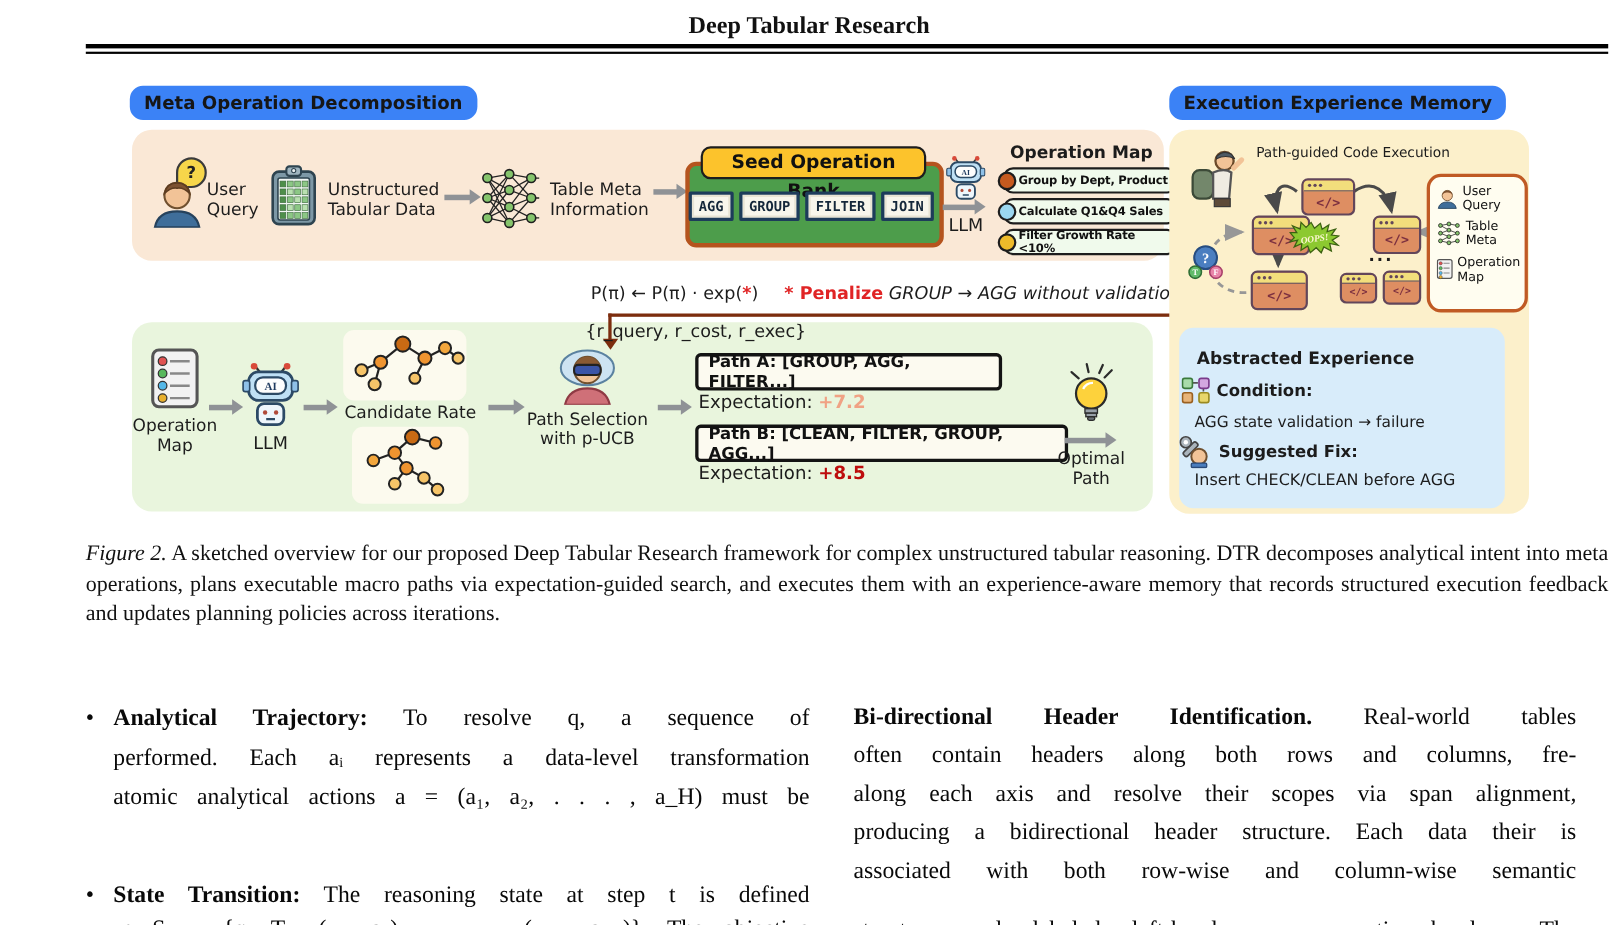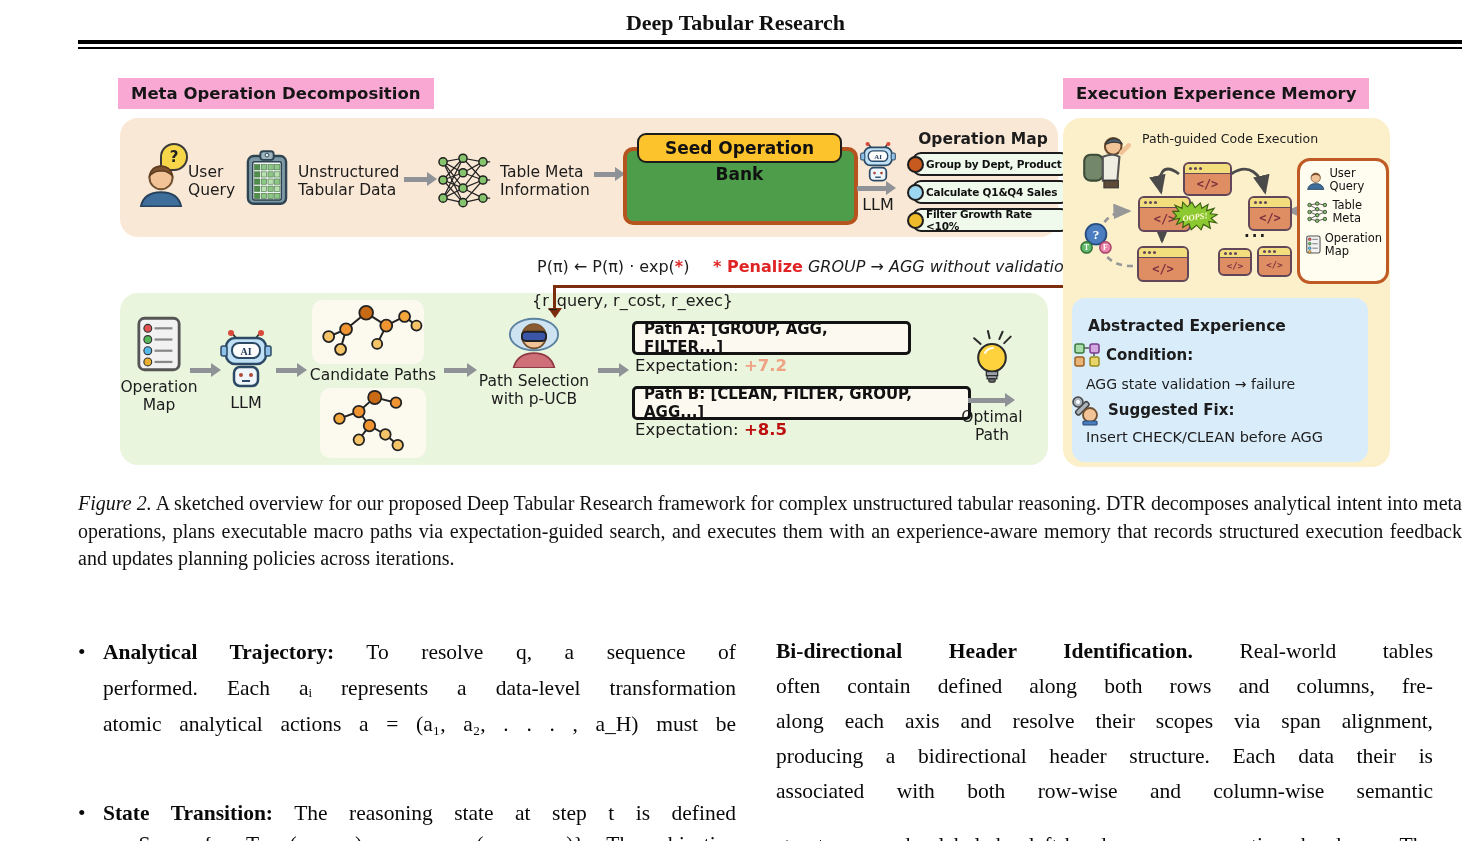--- a/index.html
+++ b/index.html
@@ -1,20 +1,20 @@
 <!DOCTYPE html>
 <html><head>
 <meta charset="utf-8">
 <style>
   html,body{margin:0;padding:0;background:#ffffff;}
   .page{position:relative;width:1471px;height:841px;background:#fff;overflow:hidden;
         font-family:"Liberation Serif",serif;color:#111;}
   .abs{position:absolute;}
   .figtext{font-family:"DejaVu Sans",sans-serif;color:#1c1c1c;line-height:1.18;}
-  .glabel{position:absolute;background:#f9a8d4;border-radius:0;padding:6px 13px;
+  .glabel{position:absolute;background:#3b82f6;border-radius:12px;padding:6px 13px;
           font:700 16.5px "DejaVu Sans",sans-serif;color:#161616;white-space:nowrap;}
   .panel{position:absolute;border-radius:18px;}
   .garr{position:absolute;height:4.5px;background:#8f9296;}
   .garr::after{content:'';position:absolute;right:-9px;top:-5px;width:0;height:0;
           border-left:10px solid #8f9296;border-top:7px solid transparent;border-bottom:7px solid transparent;}
   .ctr{text-align:center;}
   .opbox{border:3px solid #1d3c5a;background:#f8f6ec;box-shadow:inset 0 0 0 2px #e8e4d4;
          padding:3px 6px;font:700 12.5px "DejaVu Sans Mono",monospace;color:#14273a;border-radius:2px;}
   .oprow{position:relative;width:142px;height:20px;background:#f0faec;border:2px solid #1d1d1d;
          border-radius:9px;margin-bottom:4px;font:700 10.5px "DejaVu Sans",sans-serif;
@@ -132,20 +132,26 @@
         <circle cx="54" cy="33" r="4.5"></circle>
         <circle cx="54" cy="53" r="4.5"></circle>
     </g>
   </svg>
   <div class="abs figtext" style="left:500px;top:163px;width:96px;font-size:15.5px;">Table Meta Information</div>
 
   <div class="garr" style="left:594px;top:172px;width:22px;"></div>
 
   <div class="abs" style="left:623px;top:147px;width:227px;height:70px;background:#4d9d4b;border:4px solid #b5541e;border-radius:10px;"></div>
   <div class="abs ctr" style="left:637px;top:133px;width:201px;height:26px;background:#fcc32c;border:2.5px solid #1d1d1d;border-radius:9px;font:700 17px 'DejaVu Sans',sans-serif;line-height:26px;z-index:2;">Seed Operation Bank</div>
+  <div class="abs" style="left:627px;top:174px;width:221px;display:flex;gap:5px;justify-content:center;z-index:2;">
+    <span class="opbox">AGG</span>
+    <span class="opbox">GROUP</span>
+    <span class="opbox">FILTER</span>
+    <span class="opbox">JOIN</span>
+  </div>
 
   <svg class="abs" style="left:860px;top:141px;" width="36" height="42" viewBox="0 0 52 58">
     <line x1="16" y1="8" x2="12" y2="3" stroke="#333" stroke-width="2"></line>
       <circle cx="11" cy="3" r="3" fill="#d94a3a"></circle>
     <line x1="36" y1="8" x2="40" y2="3" stroke="#333" stroke-width="2"></line>
       <circle cx="41" cy="3" r="3" fill="#d94a3a"></circle>
     <rect x="6" y="8" width="40" height="26" rx="9" fill="#bfe0f5" stroke="#2c4a66" stroke-width="2.5"></rect>
     <rect x="12" y="13" width="28" height="15" rx="7" fill="#fdfdfd" stroke="#2c4a66" stroke-width="2"></rect>
     <text x="26" y="24.5" font-size="10" font-weight="bold" text-anchor="middle" fill="#1f3a5f">AI</text>
     <rect x="1" y="16" width="6" height="10" rx="2" fill="#8fc1e8" stroke="#2c4a66" stroke-width="1.5"></rect>
@@ -224,21 +230,21 @@
       <circle cx="58" cy="14" r="7.5" fill="#c86a14" stroke="#222" stroke-width="2"></circle>
       <circle cx="36" cy="32" r="6.5" fill="#ef9430" stroke="#222" stroke-width="2"></circle>
       <circle cx="80" cy="28" r="6.5" fill="#ef9430" stroke="#222" stroke-width="2"></circle>
       <circle cx="100" cy="18" r="6" fill="#f2a63c" stroke="#222" stroke-width="2"></circle>
       <circle cx="113" cy="28" r="5.5" fill="#f6c468" stroke="#222" stroke-width="2"></circle>
       <circle cx="17" cy="40" r="6" fill="#f6c468" stroke="#222" stroke-width="2"></circle>
       <circle cx="30" cy="54" r="6" fill="#f6c468" stroke="#222" stroke-width="2"></circle>
       <circle cx="70" cy="48" r="5.5" fill="#f6c468" stroke="#222" stroke-width="2"></circle>
     </svg>
   </div>
-  <div class="abs figtext ctr" style="left:306px;top:366px;width:134px;font-size:15.5px;">Candidate Paths</div>
+  <div class="abs figtext ctr" style="left:306px;top:366px;width:134px;font-size:15.5px;">Candidate Rate</div>
   <div class="treebox" style="left:320px;top:388px;width:106px;height:70px;">
     <svg width="106" height="70" viewBox="0 0 120 78">
       <g stroke="#222" stroke-width="2.2">
         <line x1="62" y1="10" x2="44" y2="26"></line>
           <line x1="62" y1="10" x2="86" y2="16"></line>
         <line x1="44" y1="26" x2="22" y2="34"></line>
           <line x1="44" y1="26" x2="56" y2="42"></line>
         <line x1="56" y1="42" x2="44" y2="58"></line>
           <line x1="56" y1="42" x2="74" y2="52"></line>
           <line x1="74" y1="52" x2="88" y2="64"></line>
@@ -491,20 +497,20 @@
   <div class="abs bodycol" style="left:78px;top:795px;width:658px;">
     <div style="position:relative;padding-left:25px;">
       <span class="abs" style="left:0;top:0;">•</span>
       <div class="jline"><b>State Transition:</b> <span>The reasoning state at step t is defined</span></div>
     </div>
   </div>
   <div class="abs bodycol" style="left:103px;top:833px;width:633px;height:8px;overflow:hidden;line-height:22px;text-align:justify;text-align-last:justify;">as Sₜ = {q, T₀, (a₁, o₁), . . . , (aₜ₋₁, oₜ₋₁)}. The objective</div>
 
   <div class="abs bodycol" style="left:776px;top:634px;width:657px;line-height:35px;">
     <div class="jline" style="height:35px;"><b>Bi-directional Header Identification.</b> <span>Real-world tables</span></div>
-    <div class="jline" style="height:35px;">often contain defined along both rows and columns, fre-</div>
+    <div class="jline" style="height:35px;">often contain headers along both rows and columns, fre-</div>
     <div class="jline" style="height:35px;">along each axis and resolve their scopes via span alignment,</div>
     <div class="jline" style="height:35px;">producing a bidirectional header structure. Each data their is</div>
     <div class="jline" style="height:35px;">associated with both row-wise and column-wise semantic</div>
   </div>
   <div class="abs bodycol" style="left:776px;top:834px;width:657px;height:7px;overflow:hidden;line-height:22px;text-align:justify;text-align-last:justify;">structure and labeled left-hand row semantic headers. The</div>
 
 </div>
 
 </body></html>

